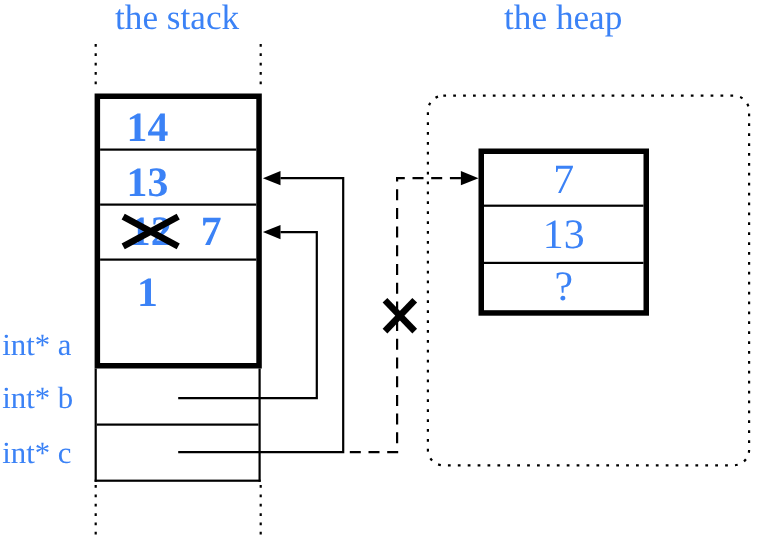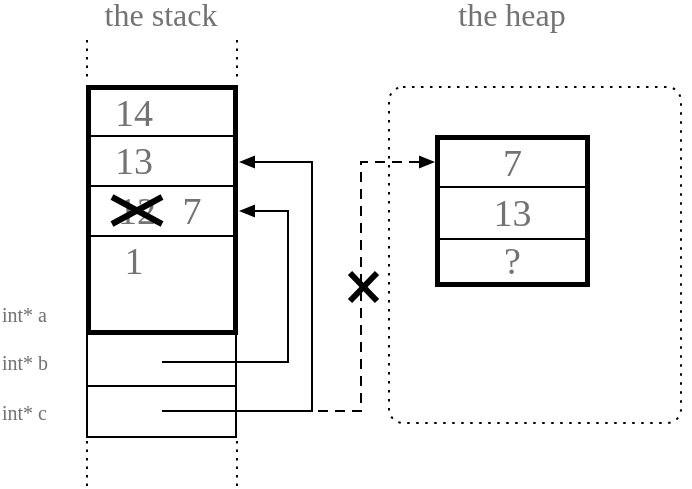--- a/index.html
+++ b/index.html
@@ -1,54 +1,54 @@
 <!DOCTYPE html>
 <html><head>
 <meta charset="utf-8">
 <style>
   html,body{margin:0;padding:0;background:#ffffff;}
   .canvas{
     position:relative;width:692px;height:489px;background:#ffffff;
-    font-family:"Liberation Serif", serif;color:#737373;overflow:hidden;
+    font-family:"Liberation Serif", serif;color:#3b82f6;overflow:hidden;
   }
   .title{
     position:absolute;top:-3px;font-size:32px;line-height:36px;white-space:nowrap;
     transform:translateX(-50%);
   }
   .stack-title{left:161px;}
   .heap-title{left:512px;}
 
   
   .stack-box{
     position:absolute;left:86px;top:85px;width:152px;height:250px;
     border:5px solid #000;box-sizing:border-box;background:#fff;
   }
   .srow{
-    display:flex;align-items:center;justify-content:center;
-    box-sizing:border-box;padding-right:56px;
+    display:flex;align-items:flex-end;justify-content:center;
+    box-sizing:border-box;padding-right:56px;font-weight:bold;
   }
   .srow + .srow{border-top:2px solid #000;}
   .h45{height:45px;} .h50{height:50px;}
   .num{font-size:38px;line-height:1;white-space:nowrap;}
   .srow.r2{position:relative;padding:16px;}
   .srow.r2 .num{position:absolute;top:50%;transform:translate(-50%,-50%);}
   .srow.r2 .old{left:46px;}
   .srow.r2 .new{left:101px;}
 
   
   .below-cells{
     position:absolute;left:86px;top:335px;width:151px;height:103px;
     border-left:2px solid #000;border-right:2px solid #000;border-bottom:2px solid #000;
     box-sizing:border-box;
   }
   .bcell{height:52px;box-sizing:border-box;}
   .bcell.first{border-bottom:2px solid #000;}
 
   .ptr-label{
-    position:absolute;left:2px;font-size:20px;line-height:30px;white-space:nowrap;
+    position:absolute;left:2px;font-size:28px;line-height:30px;white-space:nowrap;
   }
   .la{top:300px;} .lb{top:348px;} .lc{top:398px;}
 
   
   .heap-box{
     position:absolute;left:435px;top:135px;width:155px;height:152px;
     border:5px solid #000;box-sizing:border-box;background:#fff;
   }
   .hrow{display:flex;align-items:center;justify-content:center;box-sizing:border-box;}
   .hrow + .hrow{border-top:2px solid #000;}

